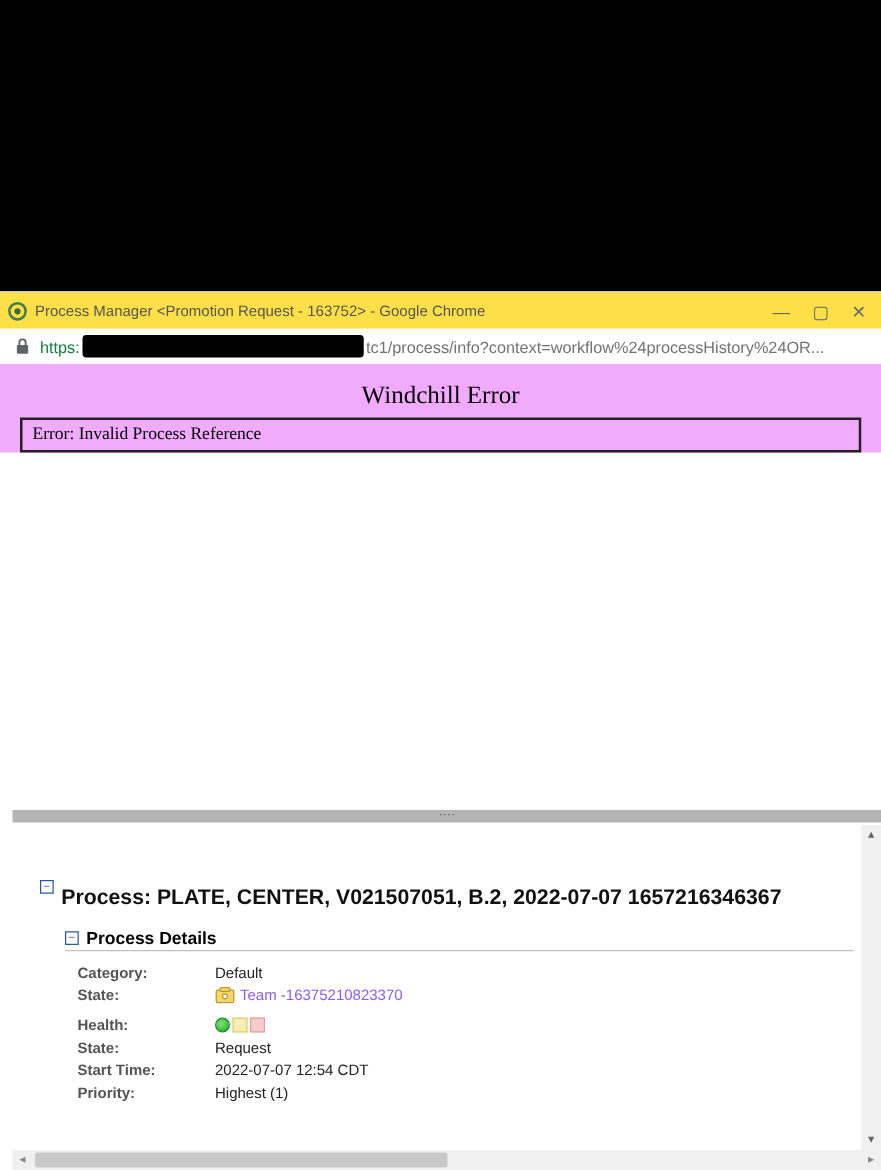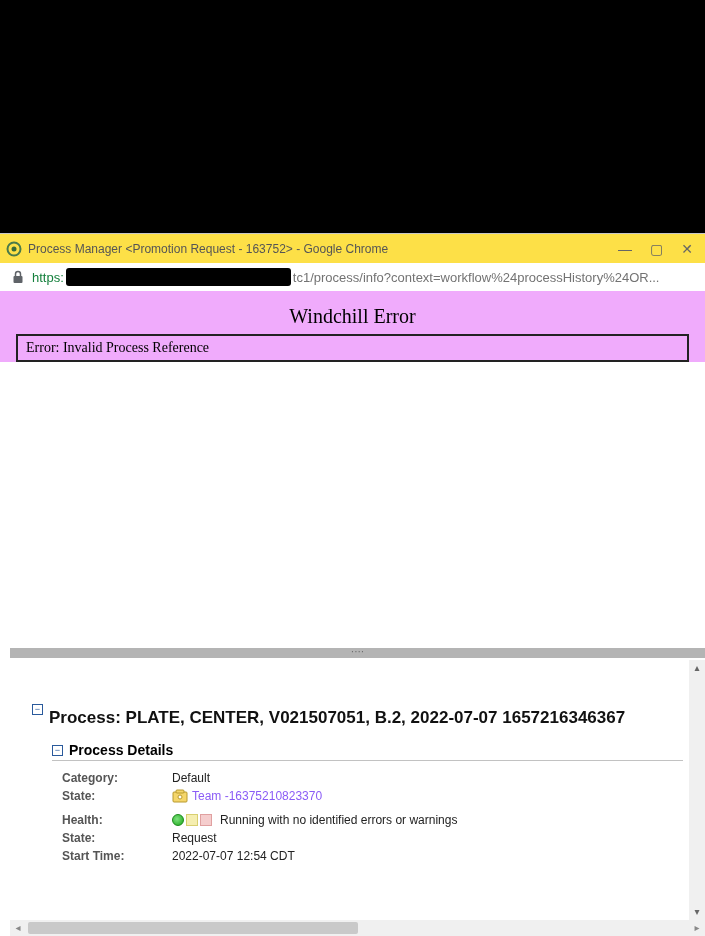--- a/index.html
+++ b/index.html
@@ -299,35 +299,38 @@
       </div>
 
       <div class="details-row" style="margin-top:6px;">
         <span class="lbl">Health:</span>
         <span class="val">
           <span class="health-dots">
             <span class="hd-g"></span>
               <span class="hd-y"></span>
               <span class="hd-r"></span>
           </span>
-          <span>Running with no identified errors or warnings</span>
         </span>
       </div>
 
       <div class="details-row">
         <span class="lbl">State:</span>
         <span class="val">Request</span>
       </div>
 
       <div class="details-row">
         <span class="lbl">Start Time:</span>
         <span class="val">2022-07-07 12:54 CDT</span>
       </div>
 
 
+      <div class="details-row">
+        <span class="lbl">Priority:</span>
+        <span class="val">Highest (1)</span>
+      </div>
 
     </div>
   </div>
 </div>
 
 <div class="hscroll">
   <span class="left">◂</span>
   <span class="thumb"></span>
   <span class="spacer"></span>
   <span class="right">▸</span>

